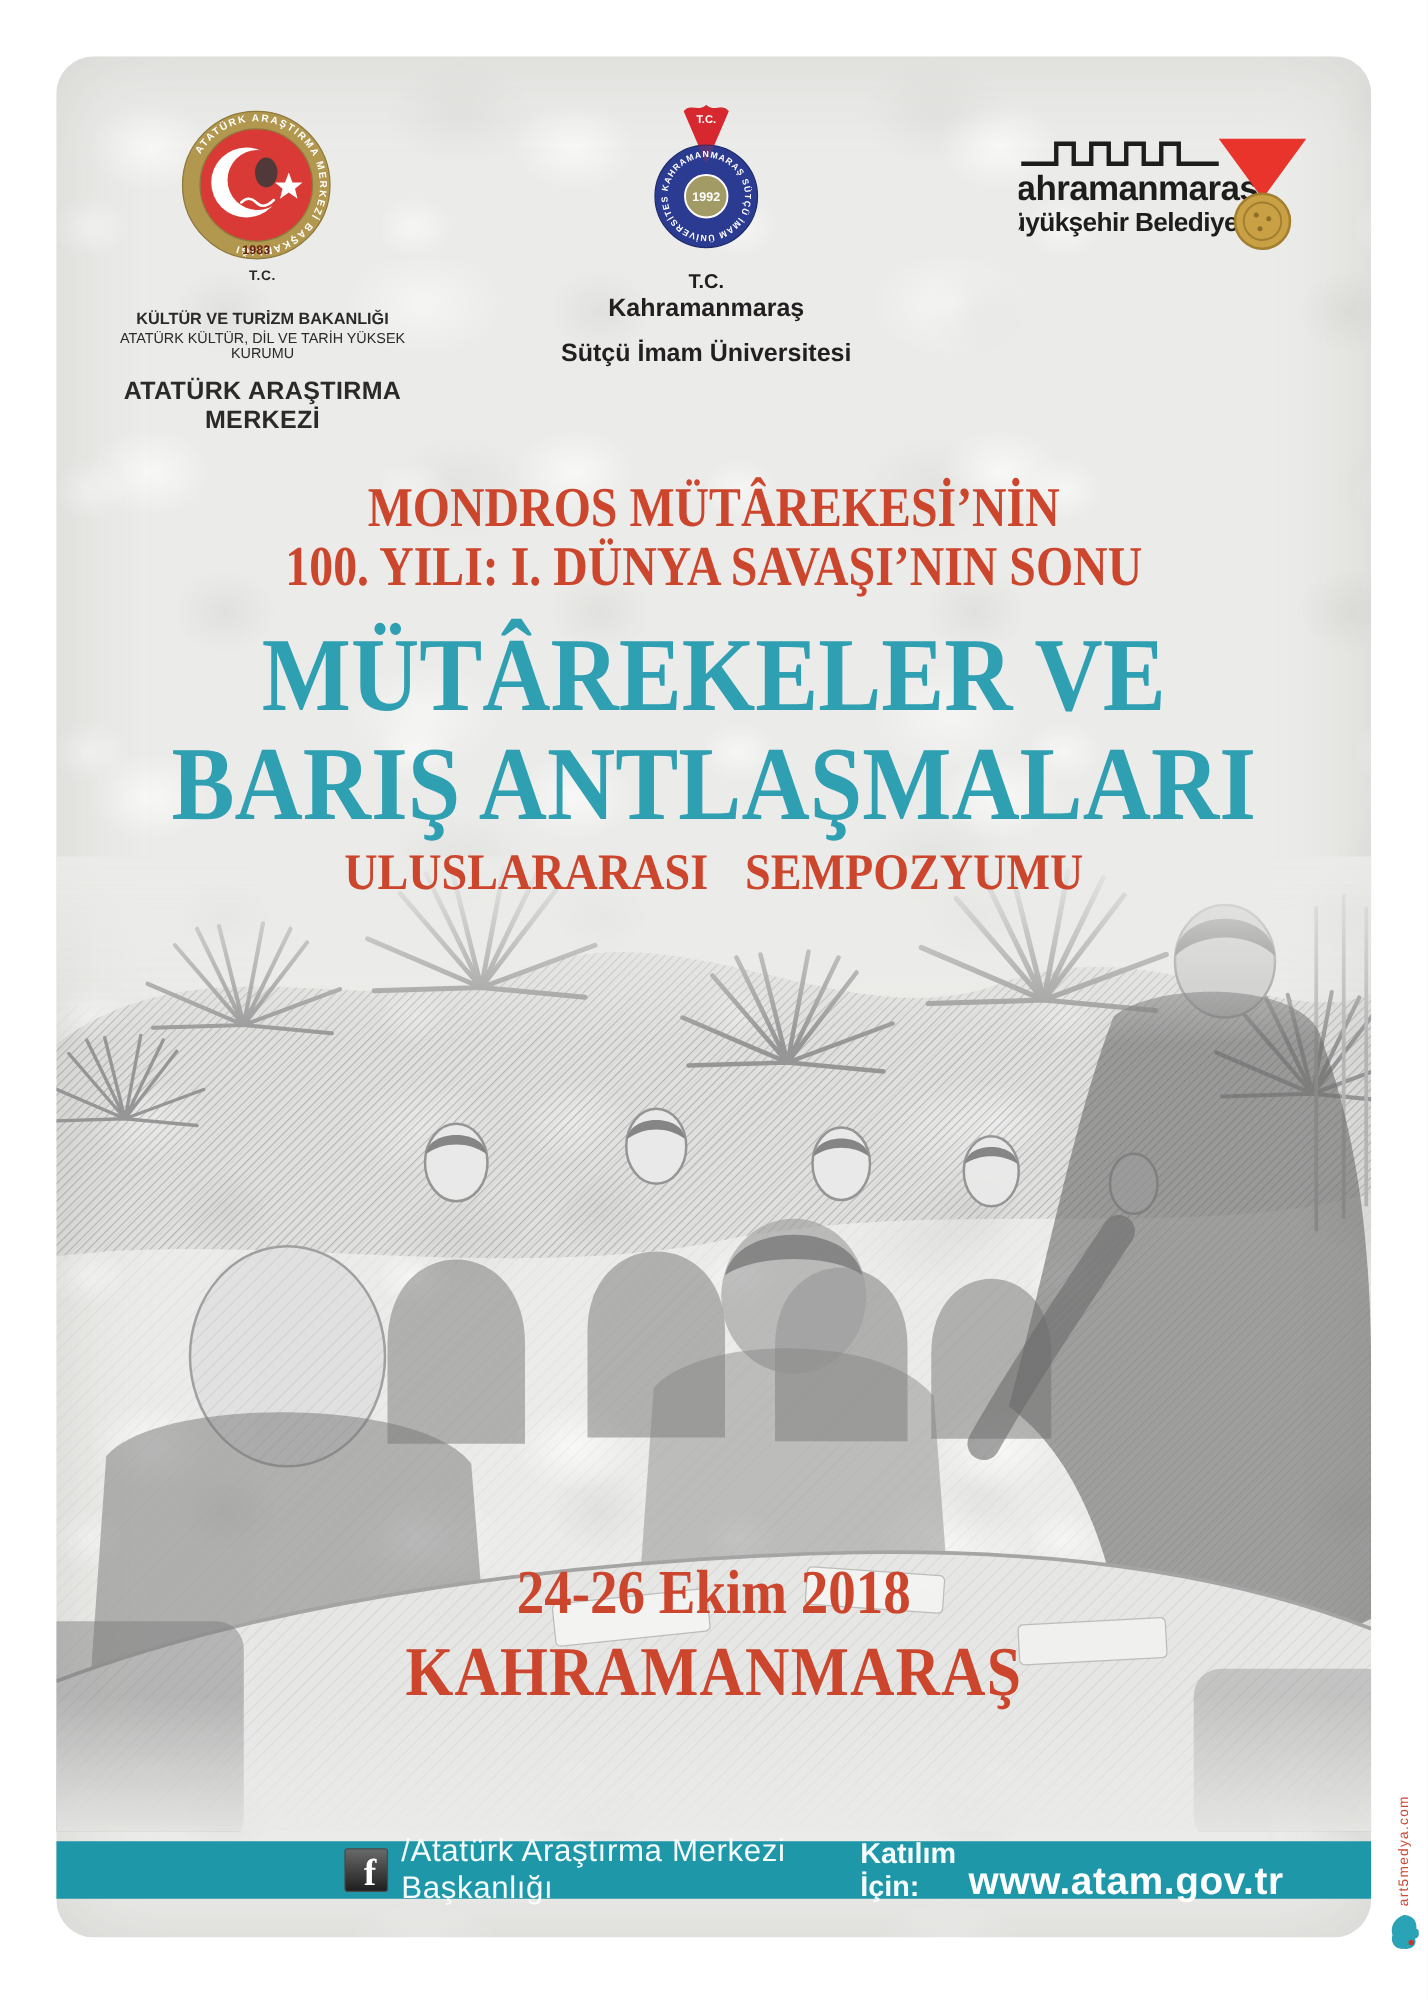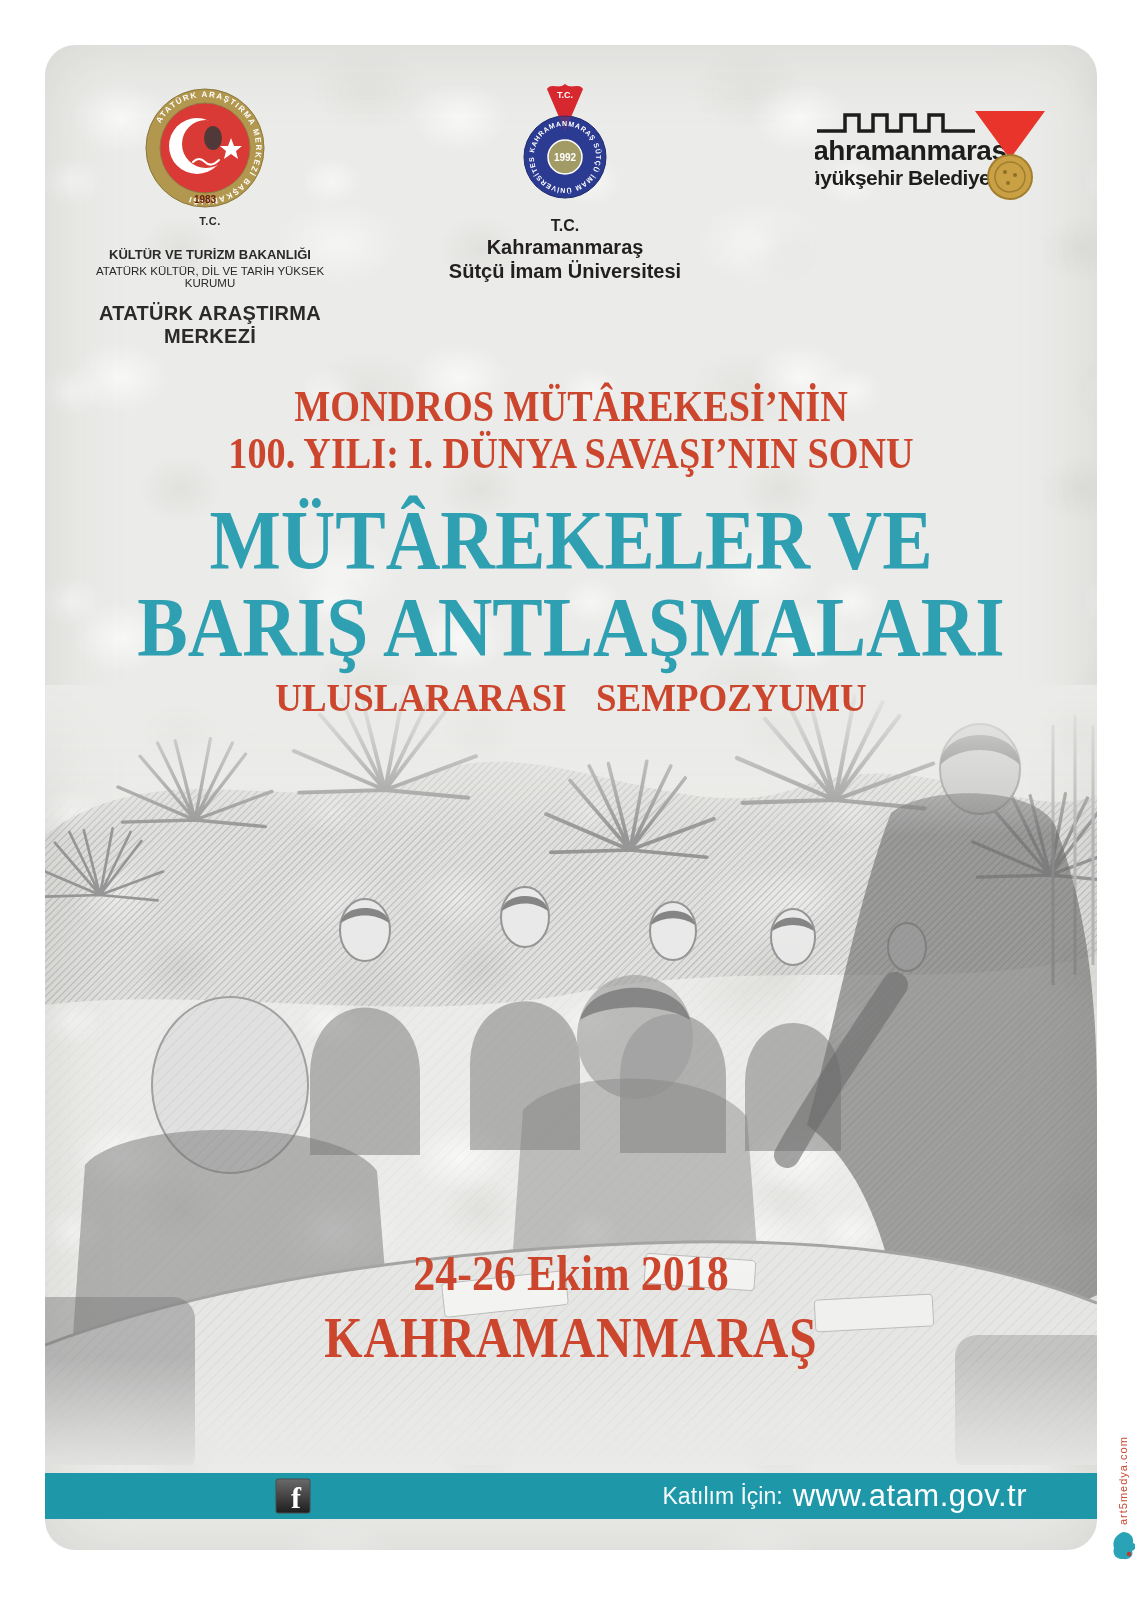--- a/index.html
+++ b/index.html
@@ -17,21 +17,21 @@
     overflow:hidden;}
   
   .logo-left-text{position:absolute;left:30px;top:170px;width:270px;text-align:center;color:#2b2a29;}
   .logo-left-text .l1{font-size:11px;font-weight:bold;letter-spacing:.5px;}
   .logo-left-text .l2{font-size:13px;font-weight:bold;margin-top:20px;}
   .logo-left-text .l3{font-size:11.5px;font-weight:normal;margin-top:3px;}
   .logo-left-text .l4{font-size:20px;font-weight:bold;margin-top:13px;letter-spacing:.3px;}
   .logo-center-text{position:absolute;left:400px;top:172px;width:240px;text-align:center;color:#231f20;}
   .logo-center-text .l1{font-size:16px;font-weight:bold;}
   .logo-center-text .l2{font-size:20px;font-weight:bold;margin-top:1px;}
-  .logo-center-text .l3{font-size:20px;font-weight:bold;margin-top:1px;}
+  .logo-center-text .l3{font-size:20px;font-weight:bold;margin-top:13px;}
   .emblem-svg{position:absolute;left:100px;top:43px;}
   .uni-svg{position:absolute;left:462px;top:36px;}
   .bel-svg{position:absolute;left:770px;top:60px;}
   
   .title-red{position:absolute;left:0;top:338px;width:100%;text-align:center;
     font-family:"Liberation Serif",serif;font-weight:bold;color:#cc462e;font-size:45px;line-height:1.05;
     transform:scaleX(.85);transform-origin:50% 50%;}
   .title-teal{position:absolute;left:0;top:452px;width:100%;text-align:center;
     font-family:"Liberation Serif",serif;font-weight:bold;color:#2f9fb2;font-size:84px;line-height:1.04;
     transform:scaleX(.9);transform-origin:50% 50%;}
@@ -46,21 +46,21 @@
   .event .city{font-size:56px;line-height:1.25;letter-spacing:1px;}
   
   .sketch{position:absolute;left:0;top:640px;width:1052px;height:780px;opacity:.92;}
   
   .bar{position:absolute;left:0;top:1428px;width:1052px;height:46px;background:#1e97a9;
     display:flex;align-items:center;padding:0 70px 0 40px;box-sizing:border-box;color:#fdfdfd;}
   .bar .grp{display:flex;align-items:center;}
   .bar .icon{width:36px;height:36px;margin-right:10px;flex:0 0 auto;}
   .bar .handle{font-size:25px;letter-spacing:.5px;color:rgba(255,255,255,.96);}
   .grp-fb{margin-left:190px;}
-  .grp-web{margin-left:auto;display:flex;align-items:center;}
+  .grp-web{margin-left:auto;display:flex;align-items:flex-end;font-weight:bold;}
   .kat{font-size:23px;color:rgba(255,255,255,.96);margin-right:10px;}
   .url{font-size:31px;color:#ffffff;letter-spacing:.5px;}
   
   .wm{position:absolute;right:6px;top:1455px;width:26px;text-align:center;}
   .wm-text{writing-mode:vertical-rl;transform:rotate(180deg);font-size:11px;color:#cc4733;
     letter-spacing:1px;height:70px;margin:0 auto;}
   .wm-blob{margin-top:6px;}
 </style>
 </head>
 <body>
@@ -232,20 +232,21 @@
       <svg class="icon" viewBox="0 0 36 36">
         <defs>
             <linearGradient id="fbG" x1="0" y1="0" x2="0" y2="1">
           <stop offset="0" stop-color="#6a6a6a"></stop>
               <stop offset="1" stop-color="#1e1e1e"></stop>
             </linearGradient>
           </defs>
         <rect x="1" y="1" width="34" height="34" rx="2" fill="url(#fbG)" stroke="#4a4a4a"></rect>
         <text x="21" y="30" font-size="30" font-weight="bold" fill="#ffffff" text-anchor="middle" font-family="Liberation Serif, serif">f</text>
       </svg>
+      <span class="handle">/Atatürk Araştırma Merkezi Başkanlığı</span>
     </div>
     <div class="grp-web">
       <span class="kat">Katılım İçin:</span>
       <span class="url">www.atam.gov.tr</span>
     </div>
   </div>
 </div>
 
 <div class="wm">
   <div class="wm-text">art5medya.com</div>

